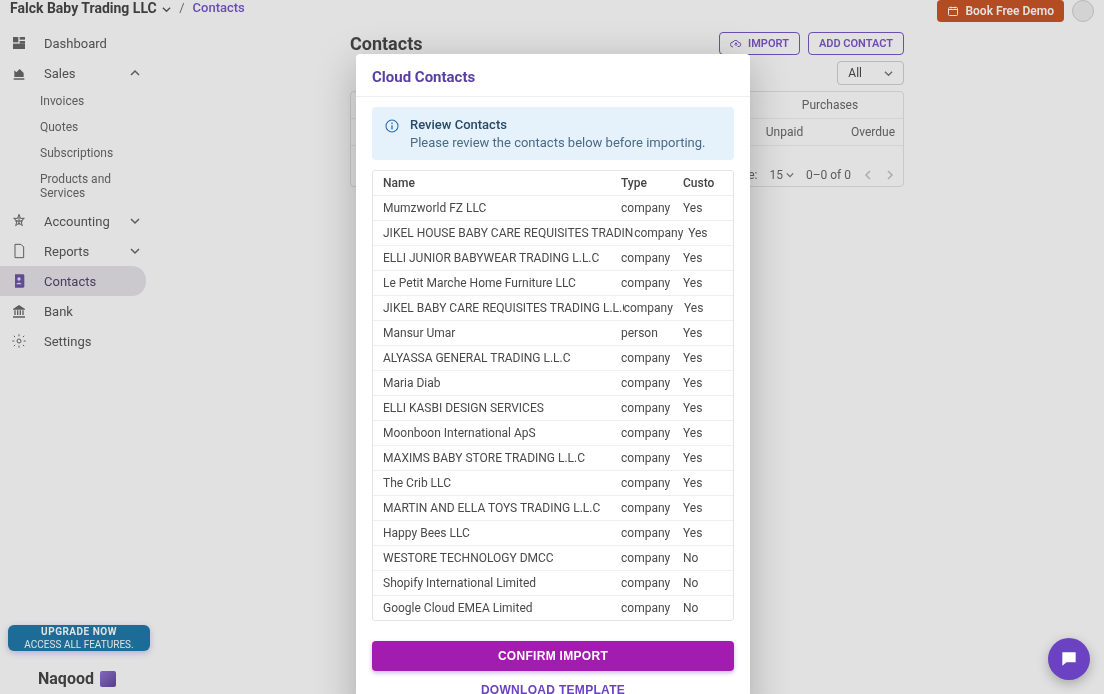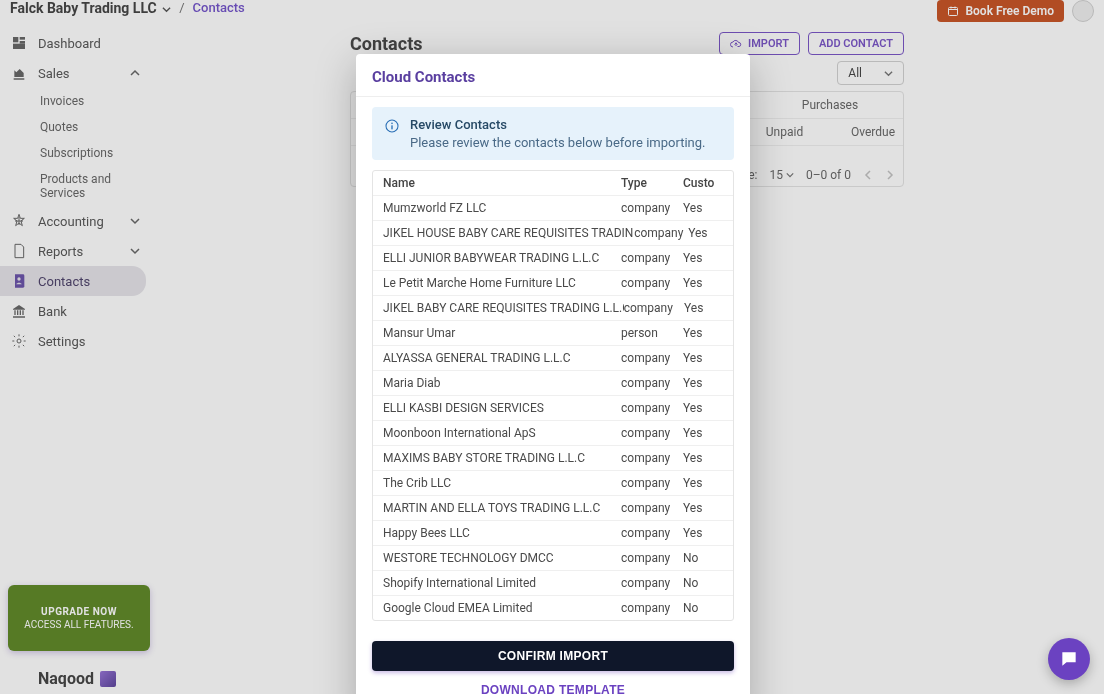--- a/index.html
+++ b/index.html
@@ -51,21 +51,21 @@
   .sidebar {
     position: absolute;
     left: 0; top: 28px; bottom: 0;
     width: 150px;
     display: flex;
     flex-direction: column;
   }
   .nav-item {
     display: flex;
     align-items: center;
-    gap: 10px;
+    gap: 16px;
     padding: 6px 10px;
     color: #444;
     font-size: 13px;
     cursor: pointer;
   }
   .nav-item.sub { padding-left: 40px; font-size: 12px; color: #555; }
   .nav-item.active {
     background: #e3e1e7;
     border-radius: 0 14px 14px 0;
     margin-right: 4px;
@@ -74,25 +74,25 @@
   .nav-icon {
     width: 18px; height: 18px;
     display: inline-flex; align-items: center; justify-content: center;
     color: #555;
   }
   .nav-item.active .nav-icon { color: #5a3fa0; }
   .nav-chevron { margin-left: auto; color: #666; }
 
   .upgrade-box {
     margin: auto 0 12px 8px;
-    background: #4d7c0f;
+    background: #0369a1;
     color: #fff;
     border-radius: 6px;
     text-align: center;
-    padding: 20px 4px;
+    padding: 0 4px;
     font-size: 10px;
     line-height: 1.3;
     box-shadow: 0 2px 6px rgba(80,40,160,.3);
   }
   .upgrade-box .line1 { font-weight: 700; letter-spacing: .5px; }
   .brand {
     display: flex;
     align-items: center;
     gap: 6px;
     padding: 6px 0 6px 38px;
@@ -212,21 +212,21 @@
   .review-head { color: #444; font-weight: 500; }
   .review-row { color: #4a4a4a; }
   .review-row:last-child { border-bottom: 0; }
   .col-name { flex: 1 1 auto; overflow: hidden; white-space: nowrap; }
   .col-type { width: 62px; text-align: left; }
   .col-cust { width: 40px; text-align: left; }
 
   .modal-actions { padding: 4px 16px 16px 16px; }
   .btn-primary {
     width: 100%;
-    background: #0f172a;
+    background: #a21caf;
     color: #fff;
     border: 0;
     border-radius: 4px;
     padding: 8px 0;
     font-size: 12px;
     font-weight: 600;
     letter-spacing: .3px;
     box-shadow: 0 2px 4px rgba(100,60,180,.35);
     margin-bottom: 6px;
   }

